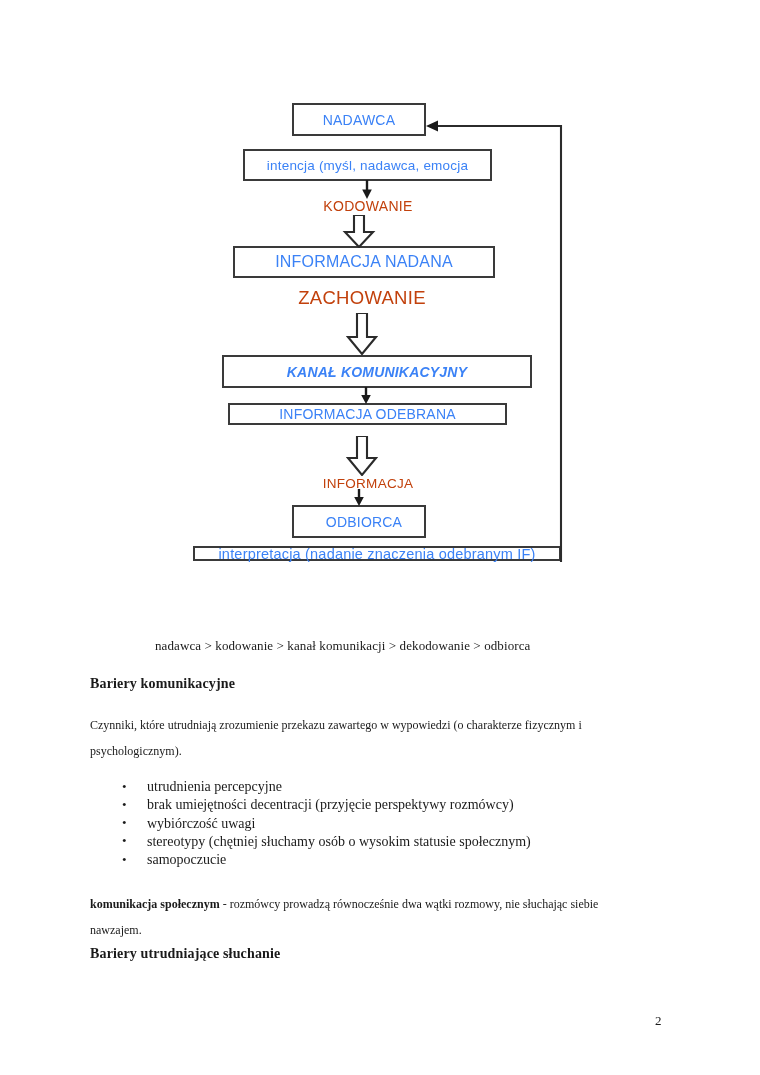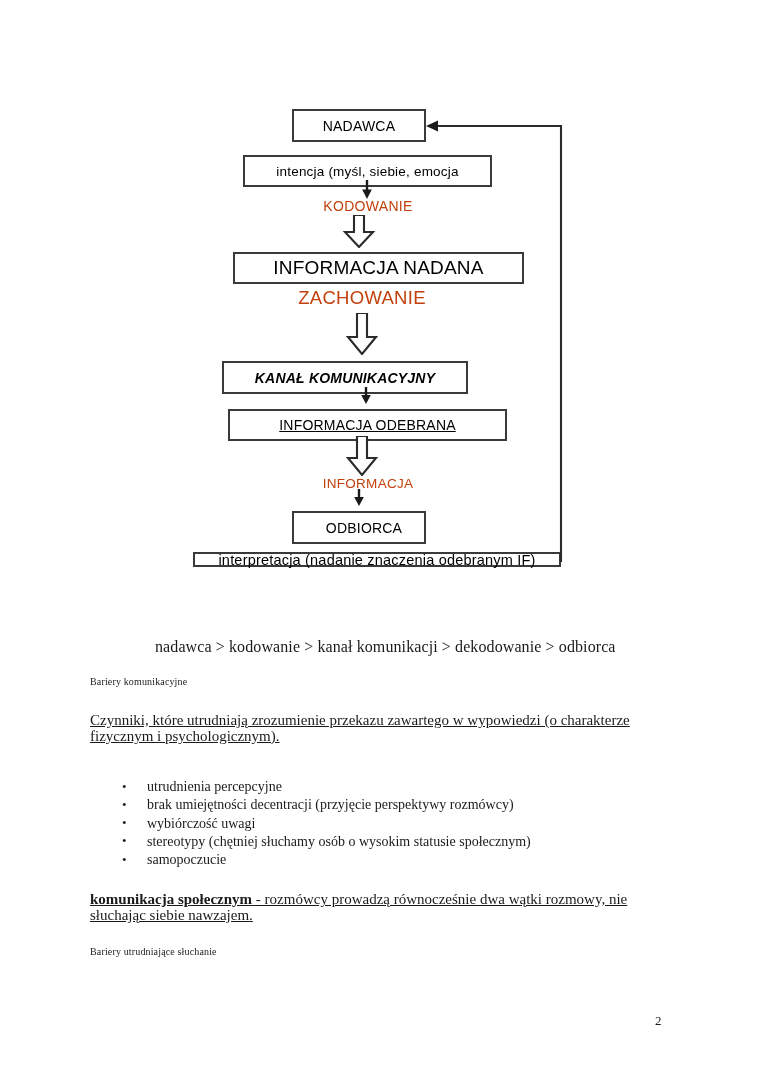--- a/index.html
+++ b/index.html
@@ -27,41 +27,40 @@
   }
   .dgm-box {
     position: absolute;
     box-sizing: border-box;
     border: 2px solid #3a3a3a;
     background: #ffffff;
     display: flex;
     align-items: center;
     justify-content: center;
     font-family: "Liberation Sans", "DejaVu Sans", sans-serif;
-    color: #000000;
+    color: #3b82f6;
     letter-spacing: 0.2px;
     white-space: nowrap;
-    margin-top: 6px;
   }
   .dgm-label {
     position: absolute;
     font-family: "Liberation Sans", "DejaVu Sans", sans-serif;
     color: #c2410c;
     text-align: center;
     white-space: nowrap;
     letter-spacing: 0.3px;
   }
 
   #box-nadawca      { left: 292px; top: 103px;  width: 134px; height: 33px; font-size: 14px; }
   #box-intencja     { left: 243px; top: 149px;  width: 249px; height: 32px; font-size: 13.5px; }
   #lbl-kodowanie    { left: 282px; top: 198px;  width: 172px; font-size: 14px; }
-  #box-info-nadana  { left: 233px; top: 246px;  width: 291px; height: 32px; font-size: 19px; }
+  #box-info-nadana  { left: 233px; top: 246px;  width: 262px; height: 32px; font-size: 16px; }
   #lbl-zachowanie   { left: 262px; top: 287px;  width: 200px; font-size: 18.5px; }
-  #box-kanal        { left: 222px; top: 355px;  width: 246px; height: 33px; font-size: 14px; font-style: italic; font-weight: 600; }
-  #box-info-odebr   { left: 228px; top: 403px;  width: 279px; height: 32px; font-size: 14px; text-decoration: underline; }
+  #box-kanal        { left: 222px; top: 355px;  width: 310px; height: 33px; font-size: 14px; font-style: italic; font-weight: 600; }
+  #box-info-odebr   { left: 228px; top: 403px;  width: 279px; height: 22px; font-size: 14px; }
   #lbl-dekodowanie  { left: 281px; top: 476px;  width: 174px; font-size: 13.5px; }
   #box-odbiorca     { left: 292px; top: 505px;  width: 134px; height: 33px; font-size: 14px; padding-left: 10px; }
   #box-interpret    { left: 193px; top: 546px;  width: 368px; height: 15px; font-size: 14.5px; }
 
   
   .fat-arrow {
     position: absolute;
     width: 34px;
   }
   #fat-1 { left: 342px; top: 215px; height: 33px; }
@@ -84,41 +83,40 @@
     top: 110px;
     width: 160px;
     height: 460px;
   }
 
   
   .flow-line {
     position: absolute;
     left: 155px;
     top: 638px;
-    font-size: 16px;
+    font-size: 13px;
     letter-spacing: 0.1px;
     white-space: nowrap;
   }
   .heading {
     position: absolute;
     left: 90px;
-    font-weight: normal;
-    font-size: 10px;
+    font-weight: bold;
+    font-size: 14px;
     letter-spacing: 0.15px;
   }
   #heading-1 { top: 676px; }
   #heading-2 { top: 946px; }
 
   .para {
     position: absolute;
     left: 90px;
-    font-size: 15px;
-    line-height: 16px;
+    font-size: 12px;
+    line-height: 26px;
     width: 580px;
-    text-decoration: underline;
   }
   #para-intro { top: 712px; }
   #para-rownolegla { top: 891px; width: 560px; }
 
   .para b { font-weight: bold; }
 
   #bullets {
     position: absolute;
     left: 90px;
     top: 766px;
@@ -151,21 +149,21 @@
 </style>
 </head>
 <body>
 
 <div id="page">
 
   <div id="diagram">
 
     <div class="dgm-box" id="box-nadawca">NADAWCA</div>
 
-    <div class="dgm-box" id="box-intencja">intencja (myśl, siebie, emocja</div>
+    <div class="dgm-box" id="box-intencja">intencja (myśl, nadawca, emocja</div>
 
     <div class="dgm-label" id="lbl-kodowanie">KODOWANIE</div>
 
     <div class="dgm-box" id="box-info-nadana">INFORMACJA NADANA</div>
 
     <div class="dgm-label" id="lbl-zachowanie">ZACHOWANIE</div>
 
     <div class="dgm-box" id="box-kanal">KANAŁ KOMUNIKACYJNY</div>
 
     <div class="dgm-box" id="box-info-odebr">INFORMACJA ODEBRANA</div>

